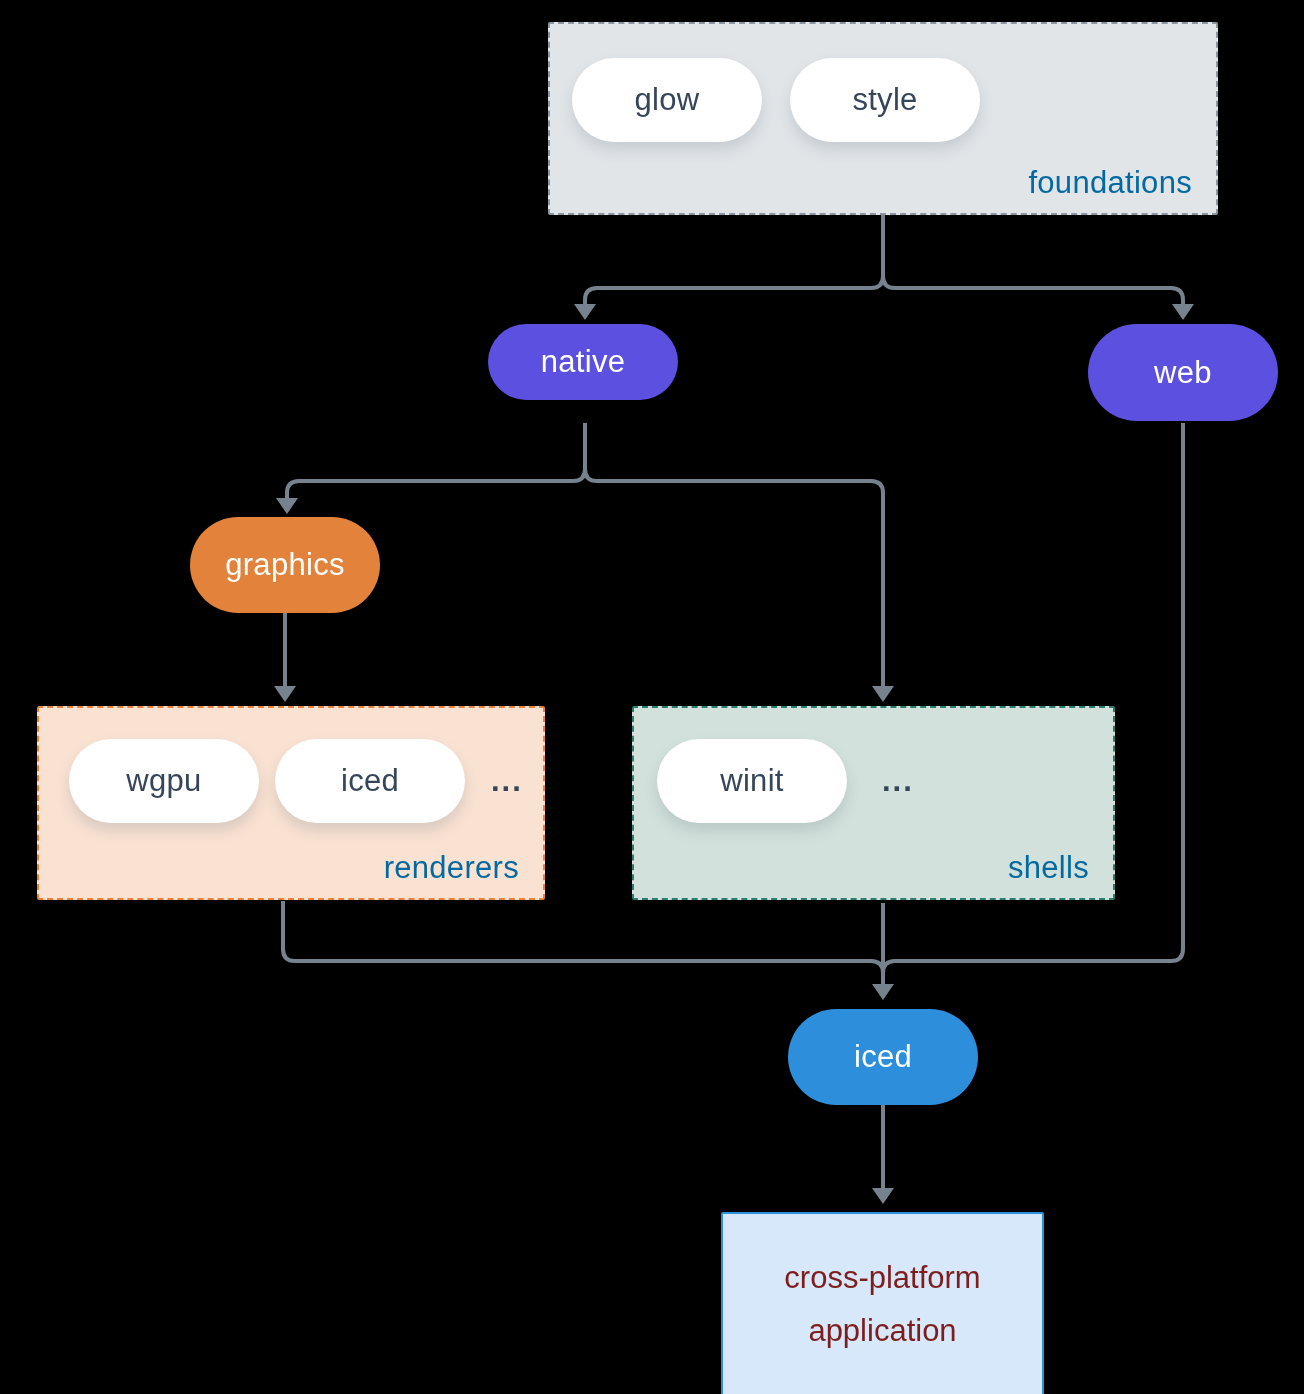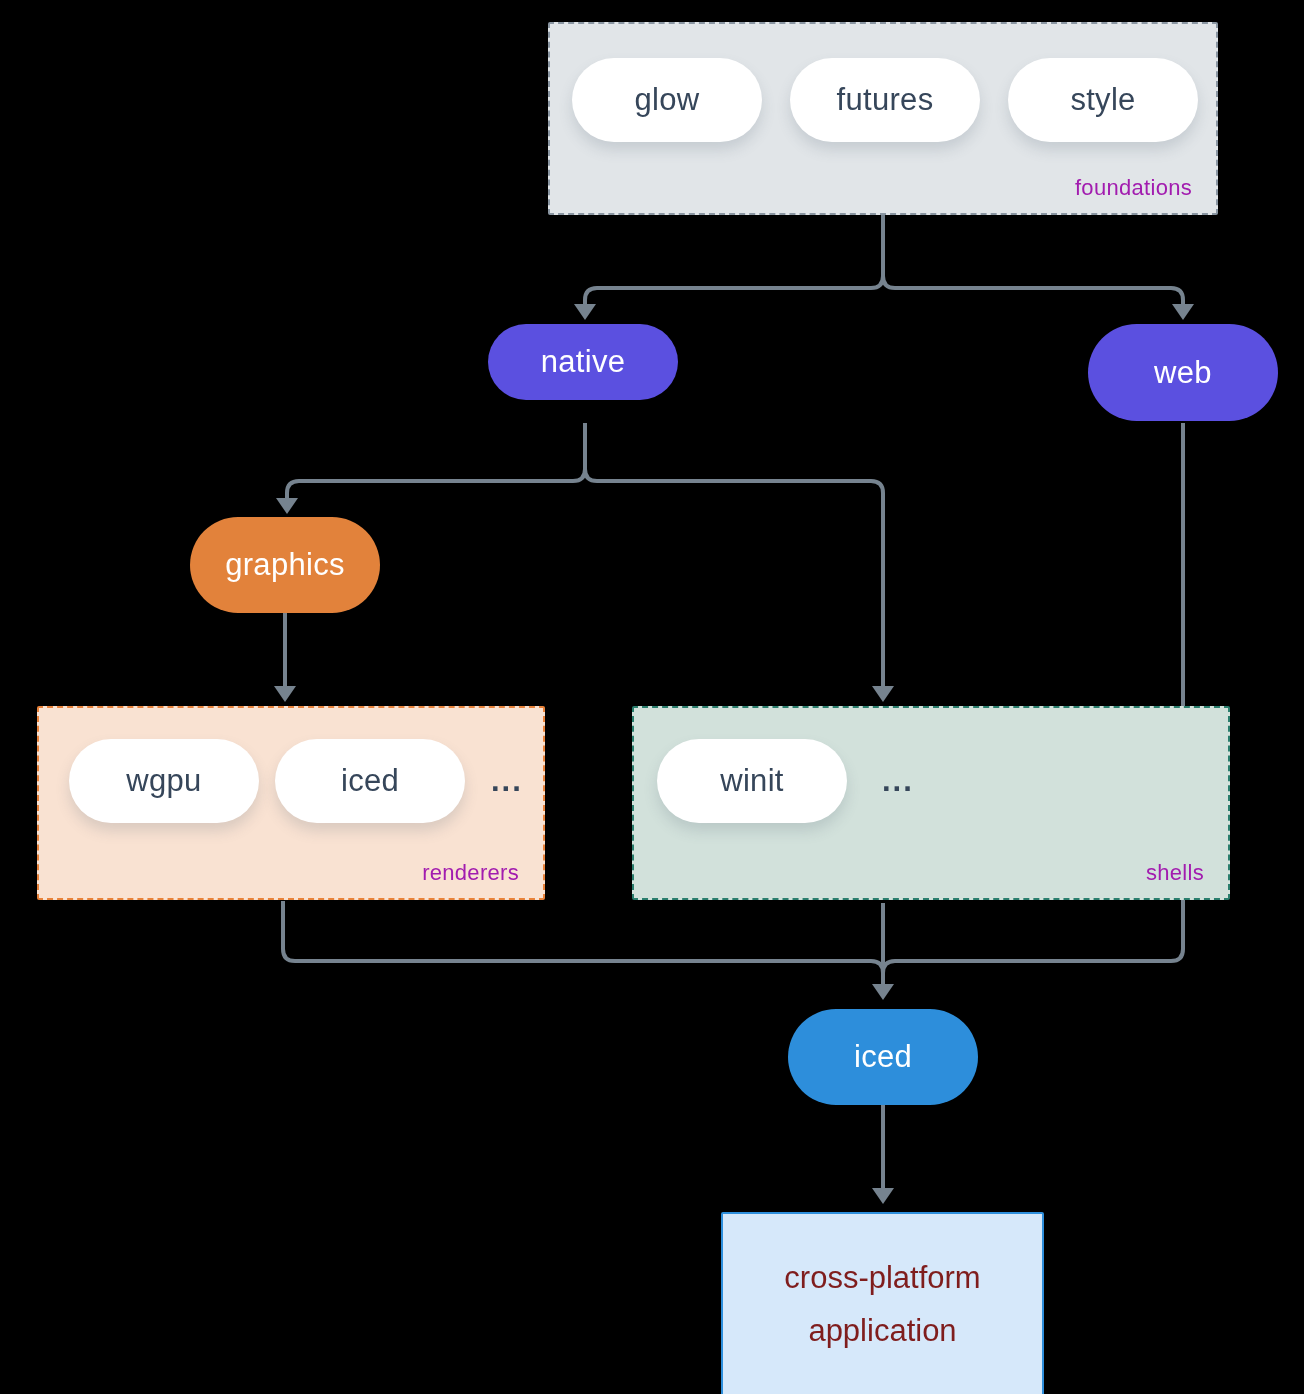--- a/index.html
+++ b/index.html
@@ -4,40 +4,40 @@
 <style>
   html,body{margin:0;padding:0;background:#000;}
   #stage{
     position:relative;width:1304px;height:1394px;background:#000;overflow:hidden;
     font-family:"Liberation Sans","DejaVu Sans",sans-serif;color:#36465a;
   }
   #wires{position:absolute;left:0;top:0;width:1304px;height:1394px;z-index:0;}
   .node,.groupbox{position:absolute;box-sizing:border-box;z-index:1;}
   .groupbox{border-radius:2px;}
   .groupbox .grouplabel{
-    position:absolute;right:24px;bottom:12px;font-size:22px;letter-spacing:.3px;color:#a21caf;
+    position:absolute;right:24px;bottom:12px;font-size:31px;letter-spacing:.3px;color:#0369a1;
   }
   .pillrow{position:absolute;display:flex;align-items:center;}
   .pill{
     display:flex;align-items:center;justify-content:center;
     border-radius:60px;font-size:31px;letter-spacing:.3px;
   }
   .pill.white{
     background:#fff;color:#36465a;width:190px;height:84px;
     box-shadow:0 8px 14px rgba(80,95,110,.18);
   }
   .pill.solo{position:absolute;width:190px;color:#fff;}
   .dots{font-size:31px;font-weight:700;color:#36465a;letter-spacing:2px;}
   
   #foundations{left:548px;top:22px;width:670px;height:193px;background:#e1e5e8;border:2px dashed #8a96a2;}
   #foundations .pillrow{left:22px;top:34px;gap:28px;}
   #renderers{left:37px;top:706px;width:508px;height:194px;background:#f9e2d2;border:2px dashed #e8823a;}
   #renderers .pillrow{left:30px;top:31px;gap:16px;}
   #renderers .dots{margin-left:10px;}
-  #shells{left:632px;top:706px;width:598px;height:194px;background:#d2e1db;border:2px dashed #2a7e6d;}
+  #shells{left:632px;top:706px;width:483px;height:194px;background:#d2e1db;border:2px dashed #2a7e6d;}
   #shells .pillrow{left:23px;top:31px;gap:27px;}
   #shells .dots{margin-left:8px;}
   
   #native{left:488px;top:324px;height:76px;background:#5b50e0;}
   #web{left:1088px;top:324px;height:97px;background:#5b50e0;}
   #graphics{left:190px;top:517px;height:96px;background:#e2823b;}
   #iced{left:788px;top:1009px;height:96px;background:#2d8edb;}
   
   #application{
     left:721px;top:1212px;width:323px;height:185px;background:#d6e8fa;
@@ -75,21 +75,20 @@
       <polygon points="872,686 894,686 883,702"></polygon>
       <polygon points="274,686 296,686 285,702"></polygon>
       <polygon points="872,984 894,984 883,1000"></polygon>
       <polygon points="872,1188 894,1188 883,1204"></polygon>
     </g>
   </svg>
 
   <div class="groupbox" id="foundations">
     <div class="pillrow">
       <div class="pill white">glow</div>
-      <div class="pill white">futures</div>
       <div class="pill white">style</div>
     </div>
     <div class="grouplabel">foundations</div>
   </div>
 
   <div class="pill solo" id="native">native</div>
   <div class="pill solo" id="web">web</div>
 
   <div class="pill solo" id="graphics">graphics</div>
 

